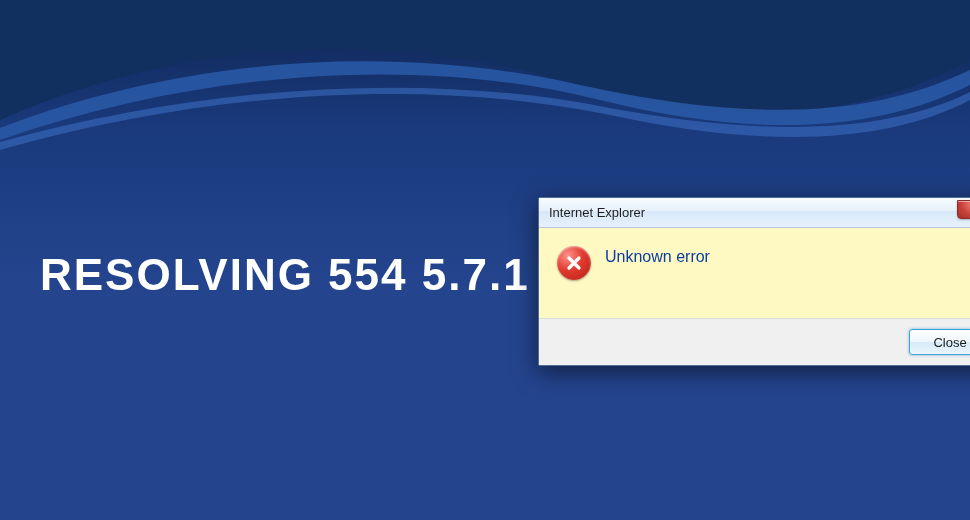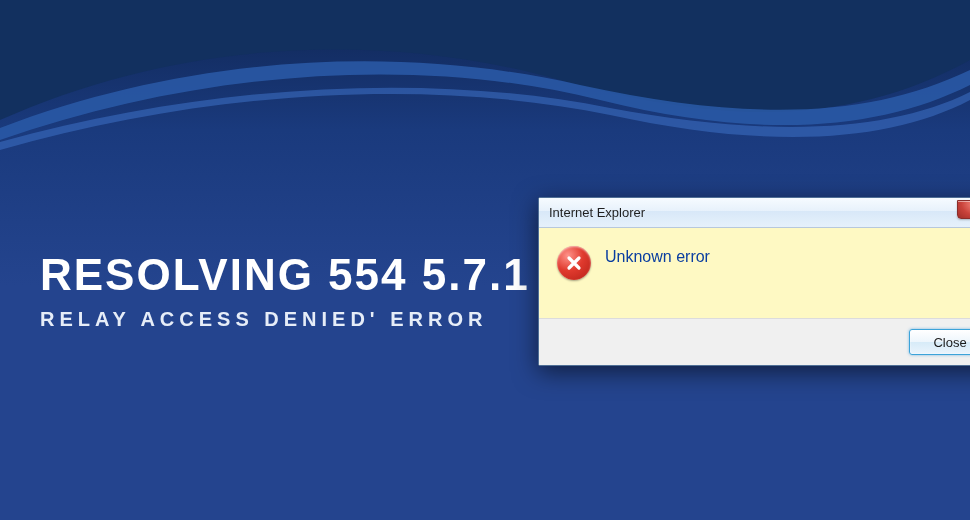--- a/index.html
+++ b/index.html
@@ -122,21 +122,20 @@
 <div class="bg">
   <svg class="wave" viewBox="0 0 970 200" preserveAspectRatio="none">
     <path d="M0,120 C180,40 380,30 560,80 C740,130 860,120 970,60 L970,0 L0,0 Z" fill="#12305f"></path>
     <path d="M0,140 C200,70 420,55 600,100 C760,140 880,130 970,85 L970,70 C870,118 750,122 580,85 C400,44 190,55 0,128 Z" fill="#2a5aa8" opacity="0.85"></path>
     <path d="M0,150 C210,90 430,78 610,115 C770,150 890,142 970,100 L970,92 C890,132 770,138 610,108 C430,72 210,84 0,142 Z" fill="#3a6cc0" opacity="0.6"></path>
   </svg>
 </div>
 
 <div class="hero">
   <h1>RESOLVING 554 5.7.1</h1>
-  <h2>RELAY ACCESS DENIED' ERROR</h2>
 </div>
 
 <div class="dialog">
   <div class="titlebar">
     <span class="title">Internet Explorer</span>
     <div class="close-x">
       <span>
         <svg width="12" height="10" viewBox="0 0 12 10">
           <path d="M2,1 L10,9 M10,1 L2,9" stroke="#ffffff" stroke-width="2" stroke-linecap="round"></path>
         </svg>

